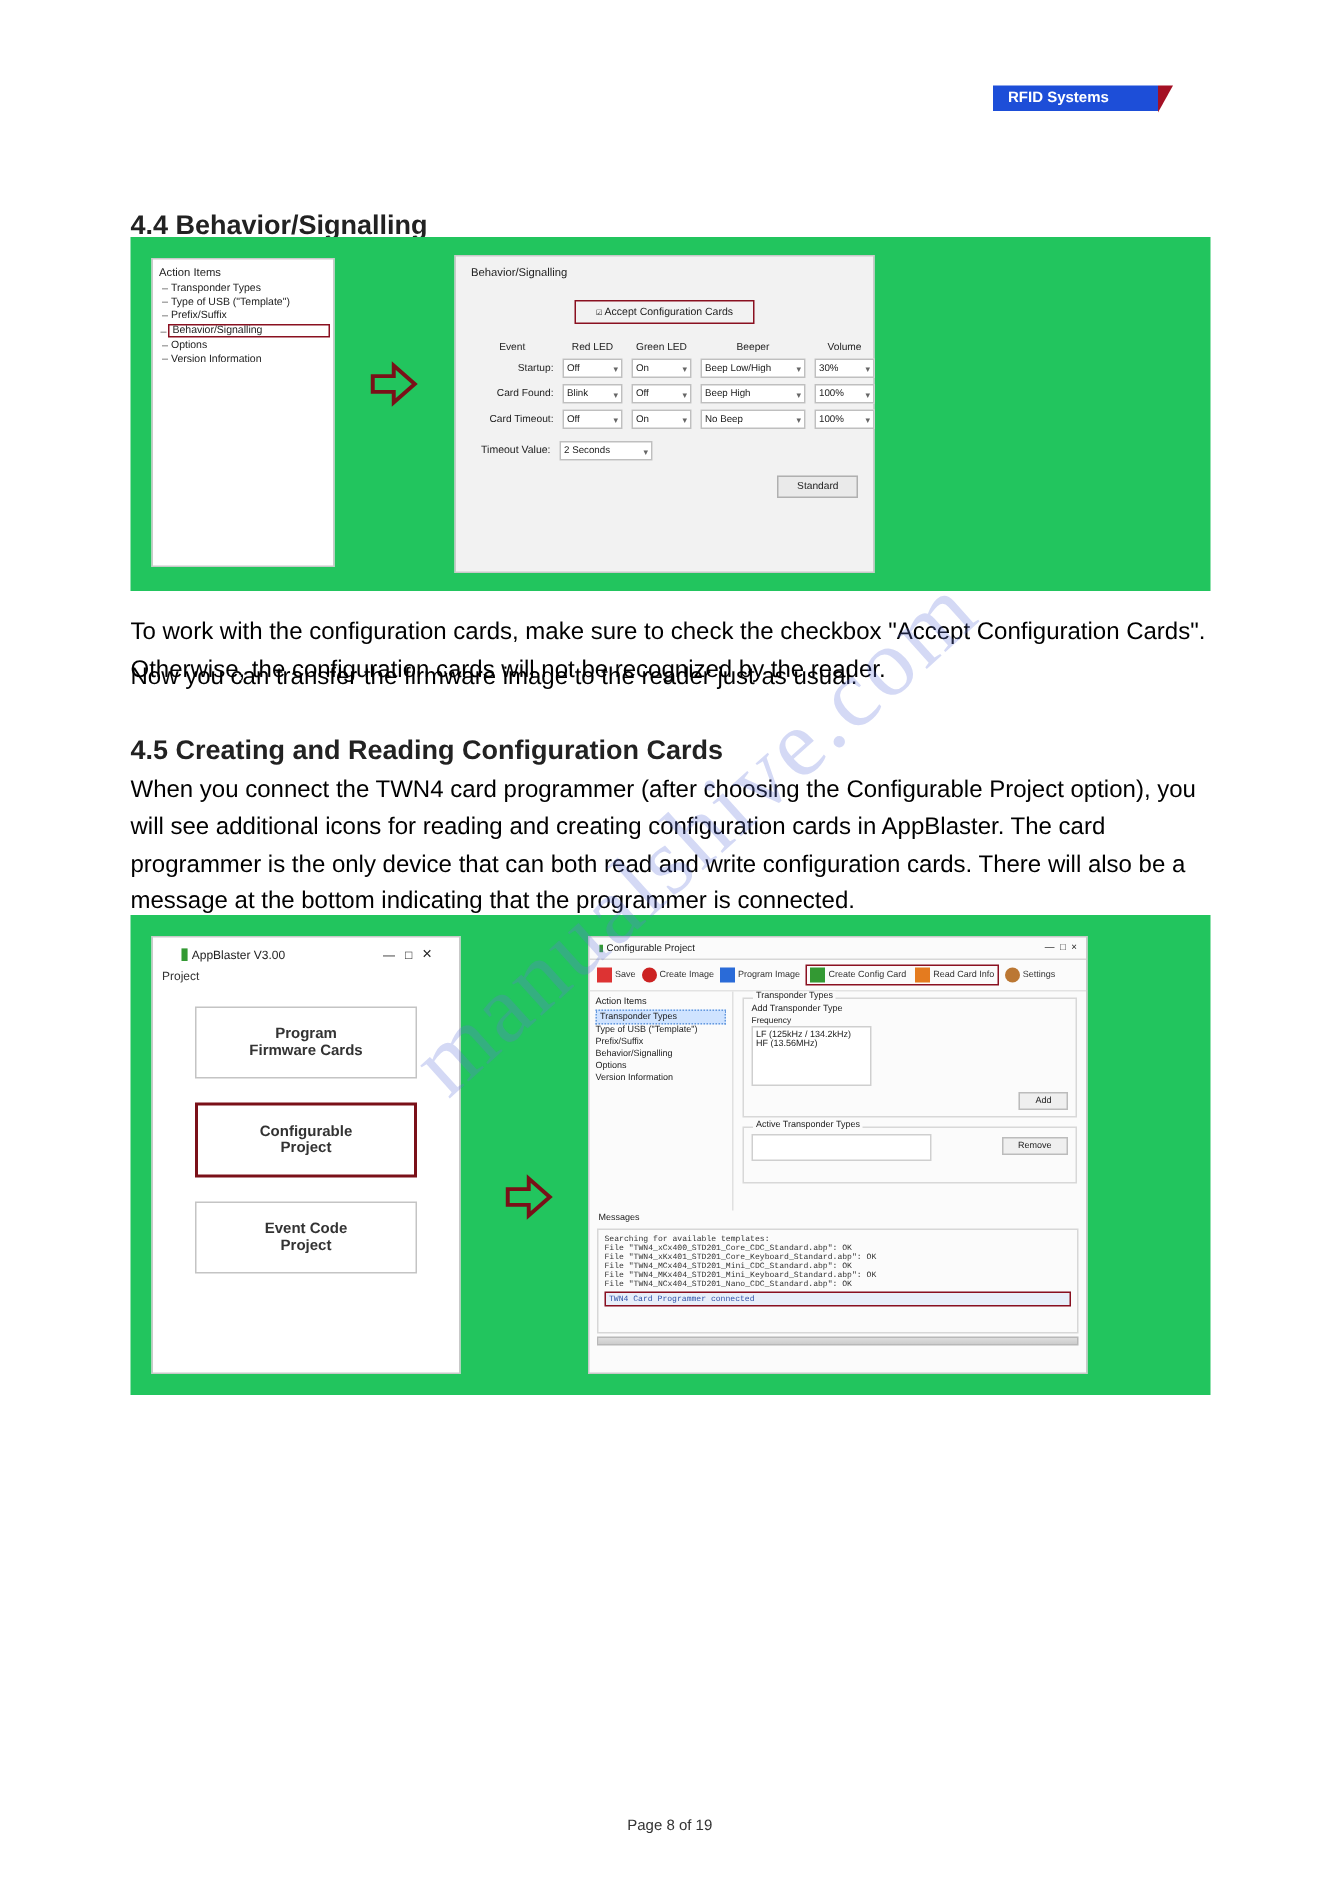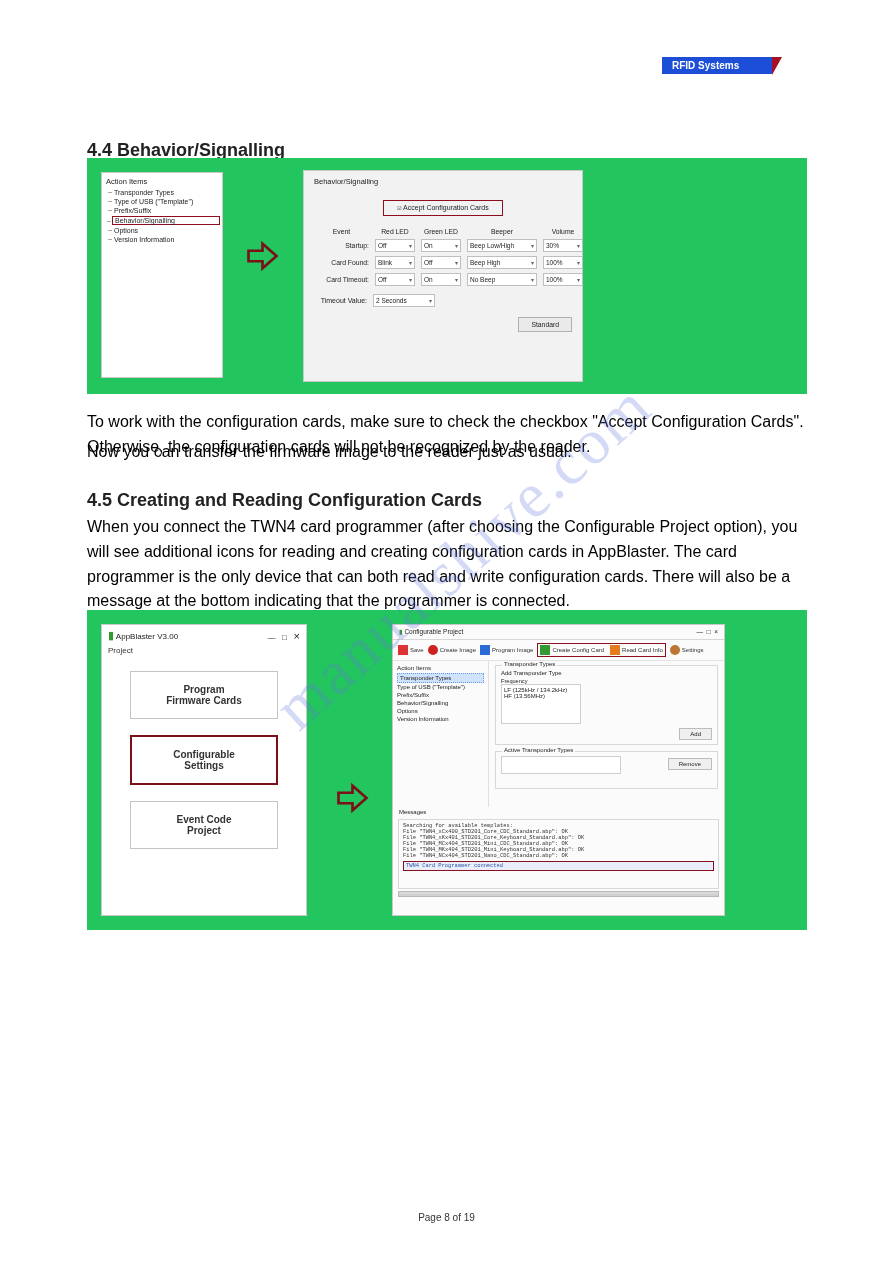--- a/index.html
+++ b/index.html
@@ -127,21 +127,21 @@
   }
   .sel .caret { font-size:6px; color:#666; }
   .tov { display:flex; align-items:center; gap:6px; margin-top:8px; }
   .stdbtn { border:1px solid #b0b0b0; background:#eaeaea; padding:3px 12px; font-size:6.8px; float:right; margin-top:10px; }
 
   
   .fig2 .appb {
     top: 14px; left: 14px; width: 206px; height: 292px; background:#fff;
     font-size: 8px;
   }
-  .appb .titlebar { display:flex; justify-content:space-between; align-items:center; padding:4px 6px; font-size:8px; }
+  .appb .titlebar { display:flex; justify-content:space-between; align-items:center; padding:4px 18px; font-size:8px; }
   .appb .closebtn { font-size:11px; }
   .appb .menu { padding:0 6px; font-size:8px; color:#333; margin-bottom:6px; }
   .appb .bigbtn {
     width: 148px; margin: 16px auto; border:1px solid #c4c4c4; background:#fff;
     text-align:center; padding: 12px 4px; font-size: 10px; font-weight:bold; color:#333;
     position:relative;
   }
   .appb .bigbtn.hl { border:2.5px solid #7a1018; }
   .stripes {
     position:absolute; left:0; right:0; bottom:0; top:120px;
@@ -326,21 +326,21 @@
         <span>—</span>&nbsp;&nbsp;
         <span>□</span>&nbsp;&nbsp;
         <span class="closebtn">×</span>
       </span>
     </div>
     <div class="menu">Project</div>
     <div class="stripes"></div>
     <div class="bigbtn"><span style="white-space:pre-line">Program
 Firmware Cards</span></div>
     <div class="bigbtn hl"><span style="white-space:pre-line">Configurable
-Settings</span></div>
+Project</span></div>
     <div class="bigbtn"><span style="white-space:pre-line">Event Code
 Project</span></div>
   </div>
 
   <svg class="arrow" style="top:170px;left:248px" viewBox="0 0 40 40">
     <path d="M4 14 H20 V6 L36 20 L20 34 V26 H4 Z" fill="none" stroke="#7a1018" stroke-width="3"></path>
   </svg>
 
   <div class="panel cfg">
     <div class="titlebar2">

